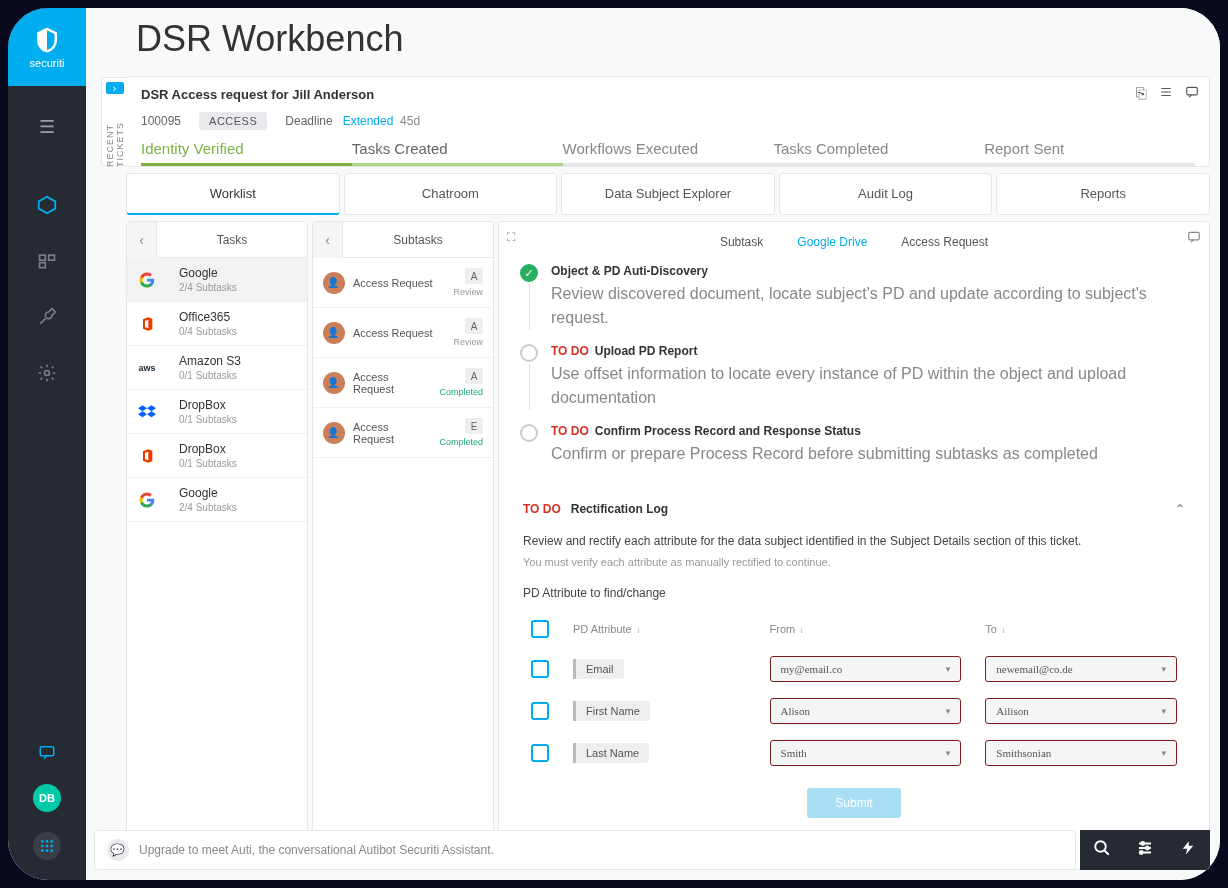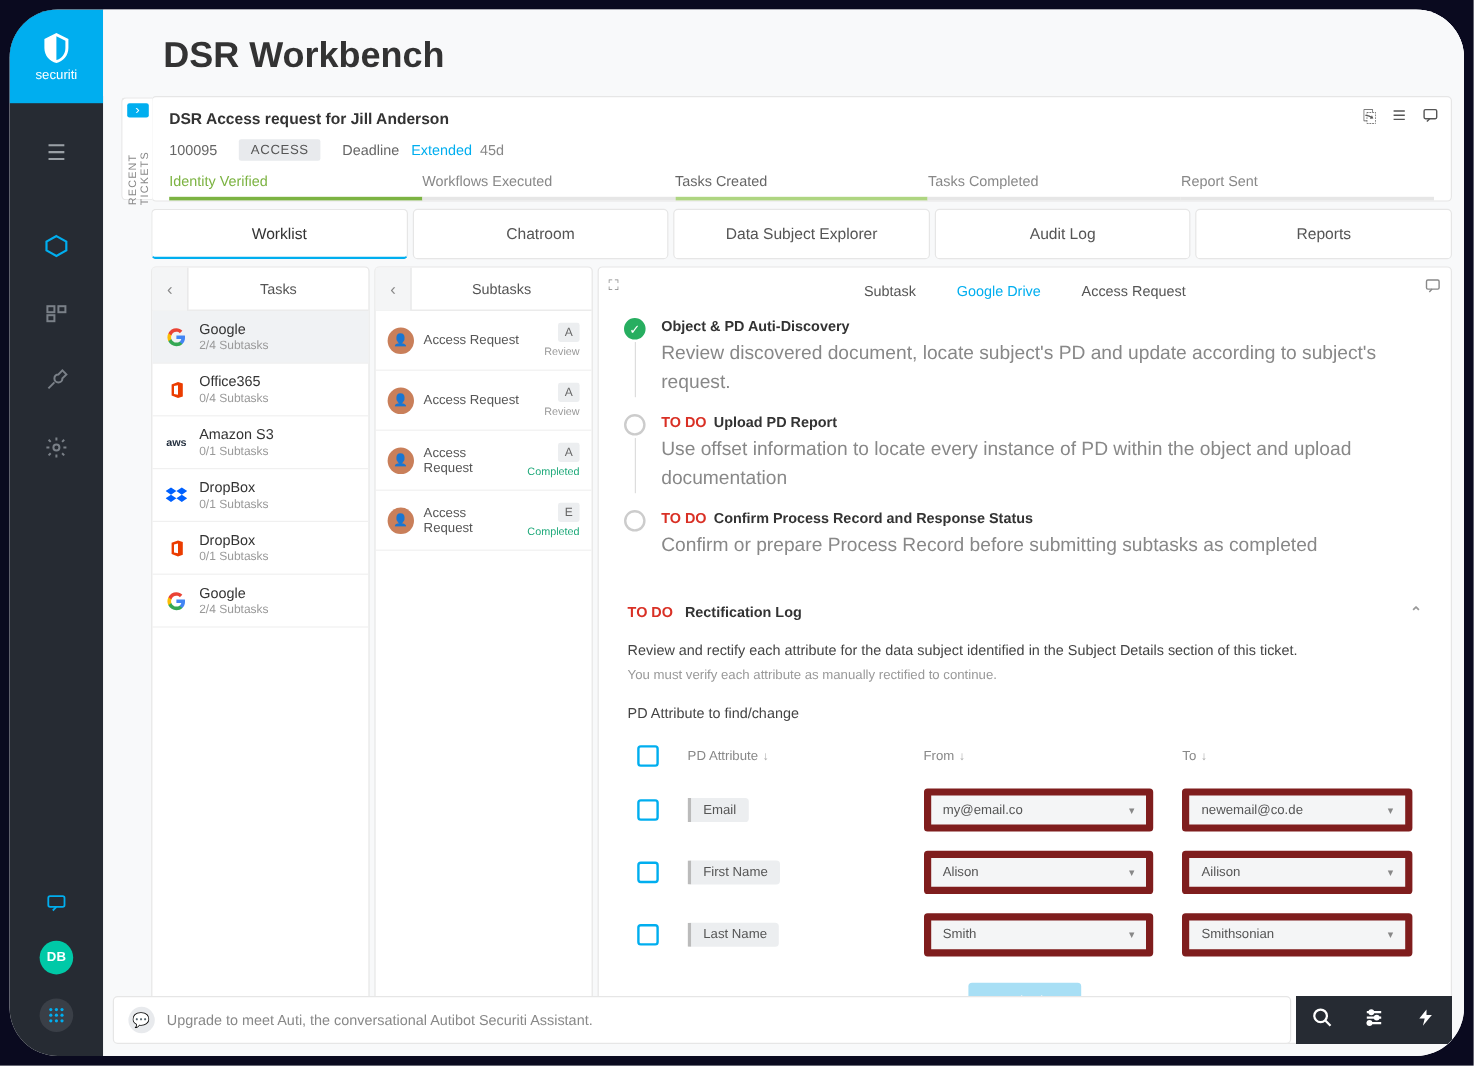--- a/index.html
+++ b/index.html
@@ -10,56 +10,56 @@
   .logo-box svg { width: 30px; height: 30px; margin-bottom: 2px; }
   .hamburger { margin-top: 30px; color: #9aa0a6; font-size: 18px; cursor: pointer; }
   .nav-icons { margin-top: 55px; display: flex; flex-direction: column; gap: 32px; align-items: center; }
   .nav-icon { width: 24px; height: 24px; display: flex; align-items: center; justify-content: center; color: #7a8088; cursor: pointer; }
   .nav-icon.active { color: #00aeef; }
   .sidebar-bottom { margin-top: auto; margin-bottom: 20px; display: flex; flex-direction: column; gap: 20px; align-items: center; }
   .avatar-badge { width: 28px; height: 28px; border-radius: 50%; background: #00c9a7; color: #fff; font-size: 11px; display: flex; align-items: center; justify-content: center; font-weight: 600; }
   .grid-dots { width: 28px; height: 28px; border-radius: 50%; background: #3a3f47; display: flex; align-items: center; justify-content: center; }
 
   .main { flex: 1; display: flex; flex-direction: column; background: #f8f9fa; min-width: 0; }
-  .page-title { font-size: 30px; font-weight: 700; color: #333; padding: 22px 0 16px 50px; background: #f8f9fa; }
+  .page-title { font-size: 36px; font-weight: 400; color: #333; padding: 10px 0 16px 50px; background: #f8f9fa; }
 
   .ticket-header { margin: 0 10px 0 40px; background: #fff; border: 1px solid #e6e6e6; border-radius: 4px; padding: 10px 14px 0 14px; position: relative; }
   .recent-tab { position: absolute; left: -26px; top: 0; bottom: 0; width: 26px; background: #fff; border: 1px solid #e6e6e6; border-right: none; border-radius: 4px 0 0 4px; display: flex; flex-direction: column; align-items: center; }
   .recent-tab-expand { width: 18px; height: 18px; background: #00aeef; color: #fff; display: flex; align-items: center; justify-content: center; font-size: 11px; margin-top: 4px; border-radius: 2px; cursor: pointer; }
   .recent-tab-label { writing-mode: vertical-rl; transform: rotate(180deg); font-size: 9px; color: #888; letter-spacing: 1px; margin-top: 28px; }
   .ticket-title { font-size: 13px; font-weight: 600; color: #333; margin-bottom: 10px; }
   .ticket-meta { display: flex; align-items: center; gap: 18px; font-size: 12px; color: #555; }
   .meta-id { color: #666; }
   .meta-badge { background: #e8eaed; padding: 3px 10px; border-radius: 2px; font-size: 11px; letter-spacing: 0.5px; color: #555; }
   .meta-deadline-label { color: #666; }
   .meta-extended { color: #00aeef; }
   .meta-days { color: #888; }
   .header-actions { position: absolute; right: 10px; top: 8px; display: flex; gap: 12px; color: #555; }
   .header-actions span { cursor: pointer; font-size: 14px; }
   .progress-row { display: flex; gap: 0; margin-top: 10px; }
-  .progress-step { flex: 1; font-size: 12px; color: #888; padding-bottom: 6px; border-bottom: 3px solid #e6e6e6; text-align: left; }
+  .progress-step { flex: 1; font-size: 15px; color: #888; padding-bottom: 6px; border-bottom: 3px solid #e6e6e6; text-align: left; }
   .progress-step.done { color: #7cb342; border-bottom-color: #7cb342; }
   .progress-step.active { color: #666; border-bottom-color: #aed581; }
 
   .tabs-row { display: flex; gap: 4px; margin: 6px 10px 0 40px; }
   .tab { flex: 1; background: #fff; border: 1px solid #e6e6e6; border-radius: 4px; padding: 12px 0; text-align: center; font-size: 13px; color: #555; cursor: pointer; }
   .tab.active { border-bottom: 2px solid #00aeef; color: #333; }
 
   .workspace { flex: 1; display: flex; gap: 4px; margin: 6px 10px 10px 40px; min-height: 0; }
   .panel { background: #fff; border: 1px solid #e6e6e6; border-radius: 4px; display: flex; flex-direction: column; }
   .panel.tasks { width: 182px; }
   .panel.subtasks { width: 182px; }
   .panel.detail { flex: 1; }
   .panel-header { display: flex; align-items: center; border-bottom: 1px solid #e6e6e6; height: 36px; position: relative; }
   .panel-back { width: 30px; height: 36px; display: flex; align-items: center; justify-content: center; color: #888; cursor: pointer; font-size: 14px; border-right: 1px solid #e6e6e6; background: #f4f5f6; }
   .panel-title { flex: 1; text-align: center; font-size: 12px; color: #555; font-weight: 500; }
   .panel-expand { position: absolute; left: 8px; top: 8px; color: #888; cursor: pointer; font-size: 12px; }
   .panel-comment { position: absolute; right: 8px; top: 8px; color: #888; cursor: pointer; font-size: 13px; }
 
-  .task-item { display: flex; align-items: center; gap: 9px; padding: 8px 10px; border-bottom: 1px solid #f0f0f0; cursor: pointer; }
+  .task-item { display: flex; align-items: center; gap: 22px; padding: 8px 10px; border-bottom: 1px solid #f0f0f0; cursor: pointer; }
   .task-item.selected { background: #f0f2f4; }
   .task-logo { width: 20px; height: 20px; display: flex; align-items: center; justify-content: center; font-size: 14px; }
   .task-info { flex: 1; }
   .task-name { font-size: 12px; color: #333; font-weight: 500; }
   .task-sub { font-size: 10px; color: #999; margin-top: 2px; }
 
   .subtask-item { display: flex; align-items: center; gap: 8px; padding: 10px 10px; border-bottom: 1px solid #f0f0f0; cursor: pointer; position: relative; }
   .subtask-avatar { width: 22px; height: 22px; border-radius: 50%; background: #c97f5a; display: flex; align-items: center; justify-content: center; color: #fff; font-size: 10px; }
   .subtask-label { flex: 1; font-size: 11px; color: #555; }
   .subtask-right { display: flex; flex-direction: column; align-items: flex-end; gap: 3px; }
@@ -90,21 +90,21 @@
   .rect-note { font-size: 11px; color: #999; margin-bottom: 18px; }
   .rect-section-title { font-size: 12px; color: #444; margin-bottom: 12px; font-weight: 500; }
   .rect-table { width: 100%; }
   .rect-row { display: flex; align-items: center; gap: 24px; padding: 8px 8px; }
   .rect-row.header { font-size: 11px; color: #888; padding-bottom: 10px; }
   .rect-row.header .col span.arrow { font-size: 10px; margin-left: 4px; color: #aaa; }
   .rect-check { width: 18px; height: 18px; border: 2px solid #00aeef; border-radius: 3px; cursor: pointer; }
   .col { flex: 1; }
   .col.attr { flex: 0.9; }
   .attr-chip { display: inline-block; background: #eceef0; border-left: 3px solid #bbb; padding: 4px 10px; font-size: 11px; color: #555; border-radius: 0 3px 3px 0; }
-  .select-box { background: #f4f5f6; border: 6px solid #7f1d1d; padding: 6px 10px; font-size: 11px; color: #555; border-radius: 3px; display: flex; align-items: center; justify-content: space-between; cursor: pointer; }
+  .select-box { background: #f4f5f6; border: 1px solid #7f1d1d; padding: 6px 10px; font-size: 11px; color: #555; border-radius: 3px; display: flex; align-items: center; justify-content: space-between; cursor: pointer; font-family: Liberation Serif, serif; }
   .select-box .caret { font-size: 9px; color: #888; }
   .submit-row { text-align: center; margin-top: 14px; }
   .submit-btn { background: #a8dff5; color: #fff; border: none; padding: 8px 28px; font-size: 12px; border-radius: 3px; cursor: pointer; }
 
   .footer-bar { position: absolute; bottom: 10px; left: 86px; right: 10px; height: 40px; display: flex; align-items: center; }
   .auti-bar { flex: 1; background: #fff; border: 1px solid #e6e6e6; border-radius: 4px; height: 40px; display: flex; align-items: center; padding: 0 12px; gap: 10px; }
   .auti-icon { width: 22px; height: 22px; border-radius: 50%; background: #e8eaed; display: flex; align-items: center; justify-content: center; font-size: 12px; color: #888; }
   .auti-text { font-size: 12px; color: #888; }
   .footer-tools { width: 130px; height: 40px; background: #262b33; display: flex; align-items: center; justify-content: space-around; color: #fff; margin-left: 4px; }
   .footer-tools span { cursor: pointer; font-size: 16px; }
@@ -199,22 +199,22 @@
         <span class="meta-id">100095</span>
         <span class="meta-badge">ACCESS</span>
         <span>
           <span class="meta-deadline-label">Deadline</span>
           &nbsp;&nbsp;<span class="meta-extended">Extended</span>
           &nbsp;<span class="meta-days">45d</span>
         </span>
       </div>
       <div class="progress-row">
         <div class="progress-step done">Identity Verified</div>
+        <div class="progress-step active">Tasks Created</div>
         <div class="progress-step">Workflows Executed</div>
-        <div class="progress-step active">Tasks Created</div>
         <div class="progress-step">Tasks Completed</div>
         <div class="progress-step">Report Sent</div>
       </div>
     </div>
 
     <div class="tabs-row">
       <div class="tab active">Worklist</div>
       <div class="tab">Chatroom</div>
       <div class="tab">Data Subject Explorer</div>
       <div class="tab">Audit Log</div>

